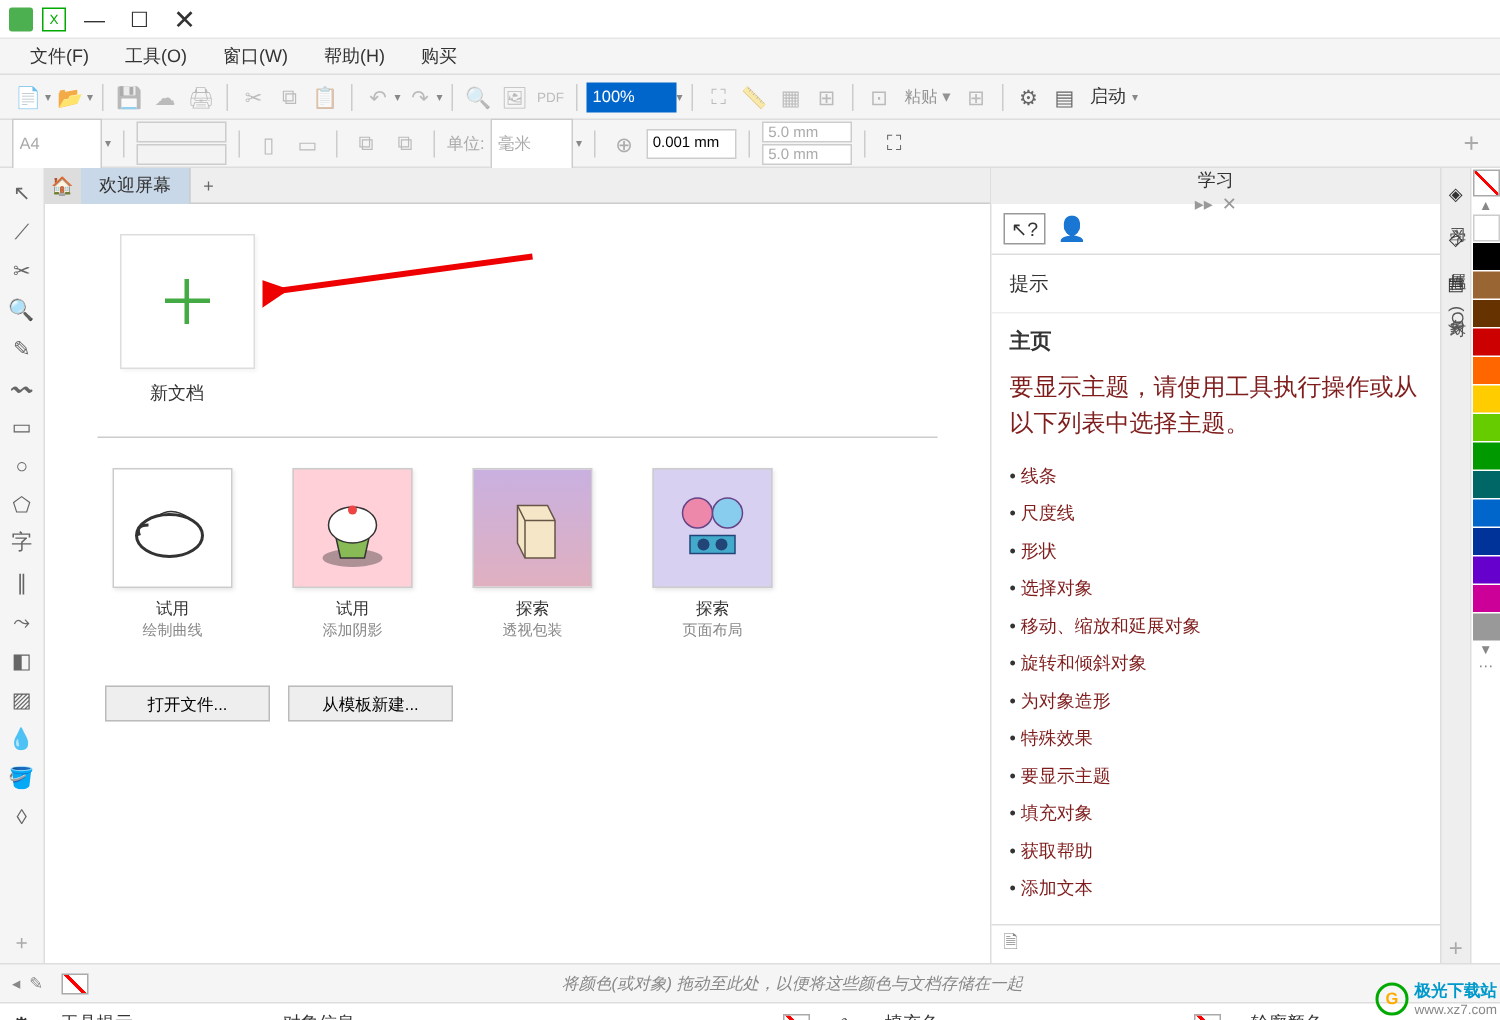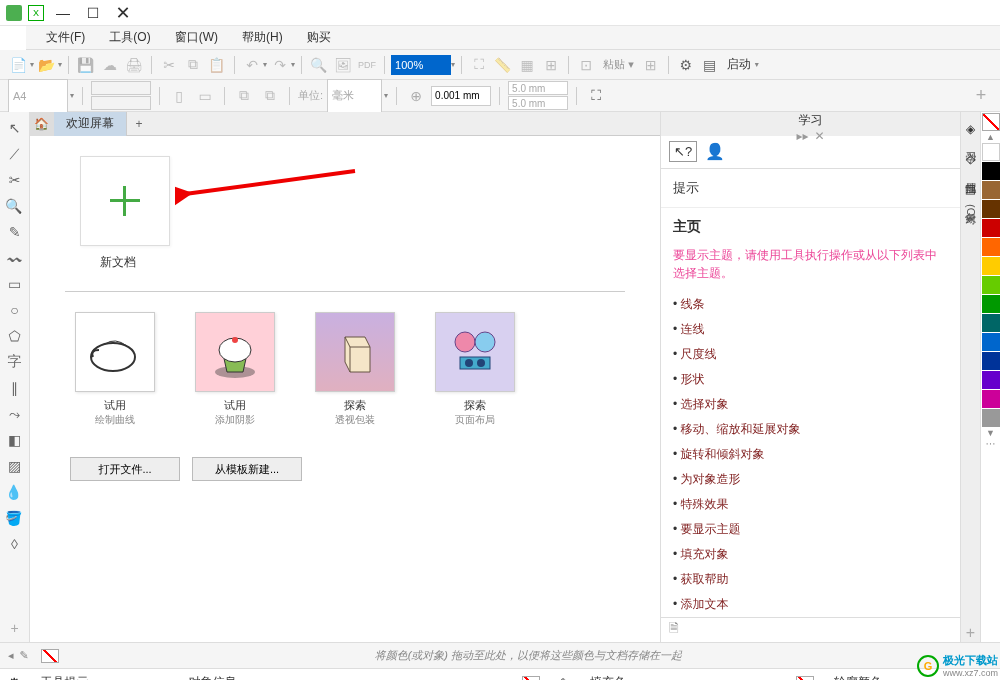--- a/index.html
+++ b/index.html
@@ -7,21 +7,21 @@
 
 
 .titlebar { height: 26px; background: #fff; display: flex; align-items: center; padding: 0 6px; border-bottom: 1px solid #e5e5e5; }
 .titlebar .appicon { width: 16px; height: 16px; background: #4CAF50; margin-right: 6px; border-radius: 2px; }
 .titlebar .title { flex: 1; font-size: 12px; color: #333; }
 .titlebar .winbtns { display: flex; gap: 12px; align-items: center; }
 .titlebar .winbtns span { width: 18px; text-align: center; font-size: 14px; cursor: pointer; }
 .titlebar .xlsicon { width: 16px; height: 16px; border: 1px solid #0a0; color: #0a0; font-size: 9px; display: flex; align-items: center; justify-content: center; margin-right: 10px; }
 
 
-.menubar { height: 24px; background: #f5f5f5; display: flex; align-items: center; padding: 0 8px; border-bottom: 1px solid #ddd; margin-left: 26px; }
+.menubar { height: 24px; background: #f5f5f5; display: flex; align-items: center; padding: 0 8px; border-bottom: 1px solid #ddd; }
 .menubar .mitem { padding: 2px 12px; cursor: pointer; font-size: 12px; }
 
 
 .toolbar1 { height: 30px; background: #f5f5f5; display: flex; align-items: center; padding: 0 8px; gap: 2px; border-bottom: 1px solid #ddd; }
 .tb-btn { width: 22px; height: 22px; display: flex; align-items: center; justify-content: center; cursor: pointer; color: #666; font-size: 14px; }
 .tb-sep { width: 1px; height: 18px; background: #ccc; margin: 0 4px; }
 .zoom-field { width: 60px; height: 20px; background: #0066cc; color: #fff; border: none; font-size: 11px; padding: 0 4px; text-align:left; }
 .tb-dd { font-size: 8px; color: #888; margin-left: -2px; cursor: pointer; }
 
 
@@ -64,21 +64,21 @@
 .bottom-btns { display: flex; gap: 12px; margin-top: 30px; margin-left: 10px; }
 .file-btn { width: 110px; height: 24px; border: 1px solid #bbb; background: #eee; font-size: 11px; cursor: pointer; }
 
 
 .right-panel { width: 300px; background: #fff; border-left: 1px solid #ddd; display: flex; flex-direction: column; }
 .rp-header { height: 24px; background: #eee; display: flex; align-items: center; padding: 0 8px; font-size: 12px; justify-content: space-between; flex-direction: column; }
 .rp-header .close { color: #999; cursor: pointer; display:flex; gap:6px; }
 .rp-toolbar { height: 34px; border-bottom: 1px solid #ddd; display: flex; align-items: center; padding: 0 8px; gap: 8px; }
 .rp-section-h { padding: 10px 12px; font-size: 13px; color: #333; }
 .rp-home-title { padding: 10px 12px; font-size: 14px; font-weight: bold; }
-.rp-desc { padding: 0 12px 10px; font-size: 12px; color: #ec4899; line-height: 1.5; font-family: Liberation Serif, serif; }
+.rp-desc { padding: 0 12px 10px; font-size: 16px; color: #7f1d1d; line-height: 1.5; font-family: Liberation Serif, serif; }
 .rp-links { padding: 0 12px; }
 .rp-links li { list-style: none; color: #7f1d1d; font-size: 12px; padding: 4px 0; cursor: pointer; }
 .rp-links li:before { content: '• '; color: #333; }
 
 .right-tabs { width: 20px; background: #eee; display: flex; flex-direction: column; align-items: center; padding-top: 10px; border-left: 1px solid #ddd; }
 .right-tabs .vtab { writing-mode: vertical-rl; font-size: 11px; padding: 8px 2px; cursor: pointer; color: #555; }
 
 .color-strip { width: 20px; background: #fff; display: flex; flex-direction: column; border-left: 1px solid #ddd; }
 .color-cell { width: 18px; height: 18px; margin: 1px auto; cursor: pointer; }
 
@@ -298,21 +298,20 @@
     <div class="rp-toolbar">
       <span style="border:1px solid #999;padding:2px 4px;font-size:13px">↖?</span>
       <span style="font-size:16px;color:#888">👤</span>
     </div>
     <div class="rp-section-h">提示</div>
     <div style="border-top:1px solid #eee;"></div>
     <div class="rp-home-title">主页</div>
     <div class="rp-desc">要显示主题，请使用工具执行操作或从以下列表中选择主题。</div>
     <ul class="rp-links">
       <li>线条</li>
-      <li>连线</li>
       <li>尺度线</li>
       <li>形状</li>
       <li>选择对象</li>
       <li>移动、缩放和延展对象</li>
       <li>旋转和倾斜对象</li>
       <li>为对象造形</li>
       <li>特殊效果</li>
       <li>要显示主题</li>
       <li>填充对象</li>
       <li>获取帮助</li>

